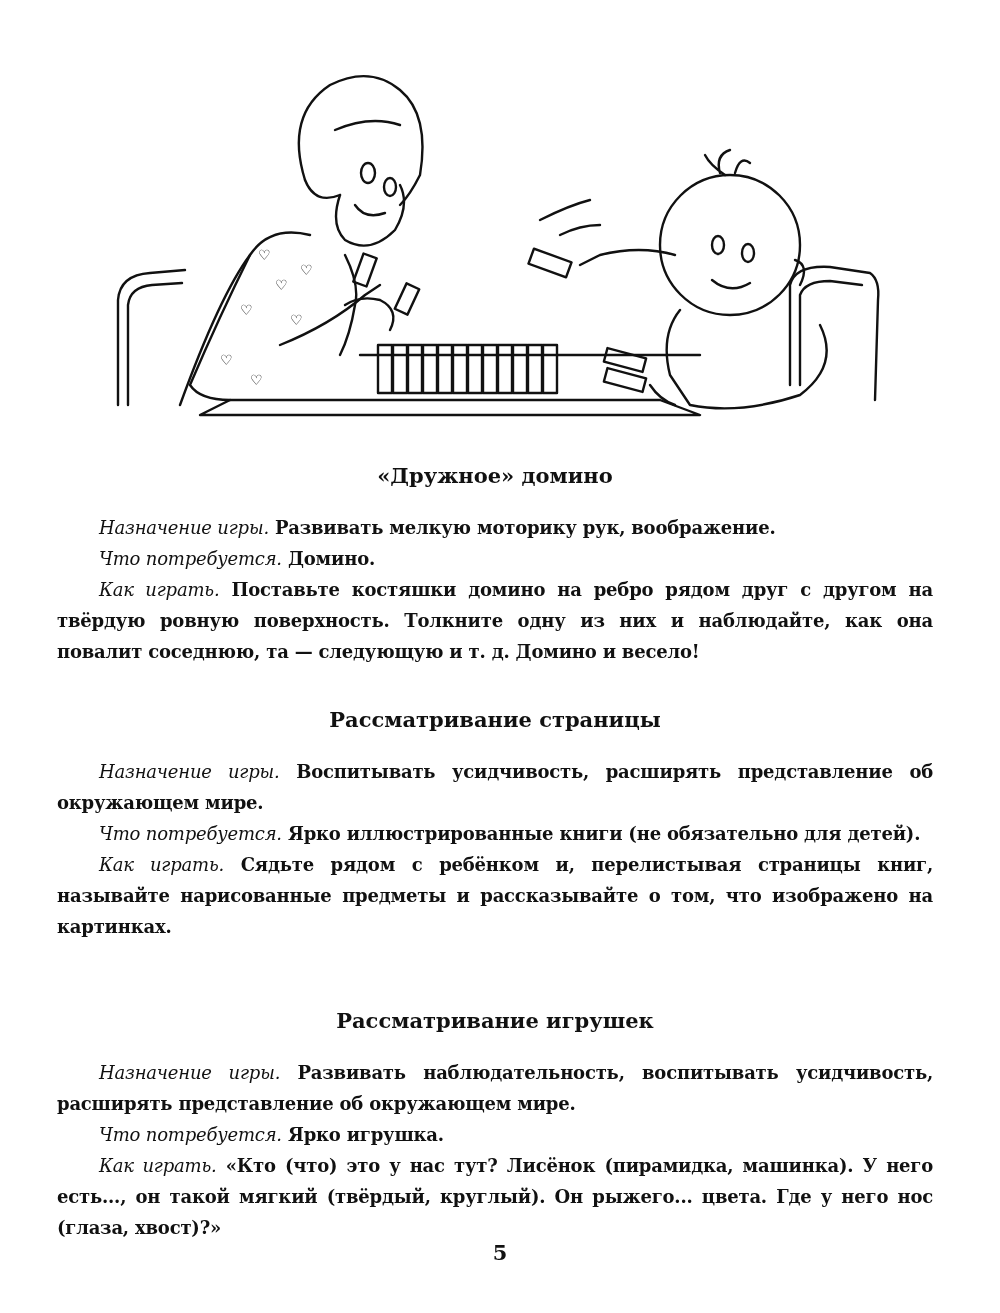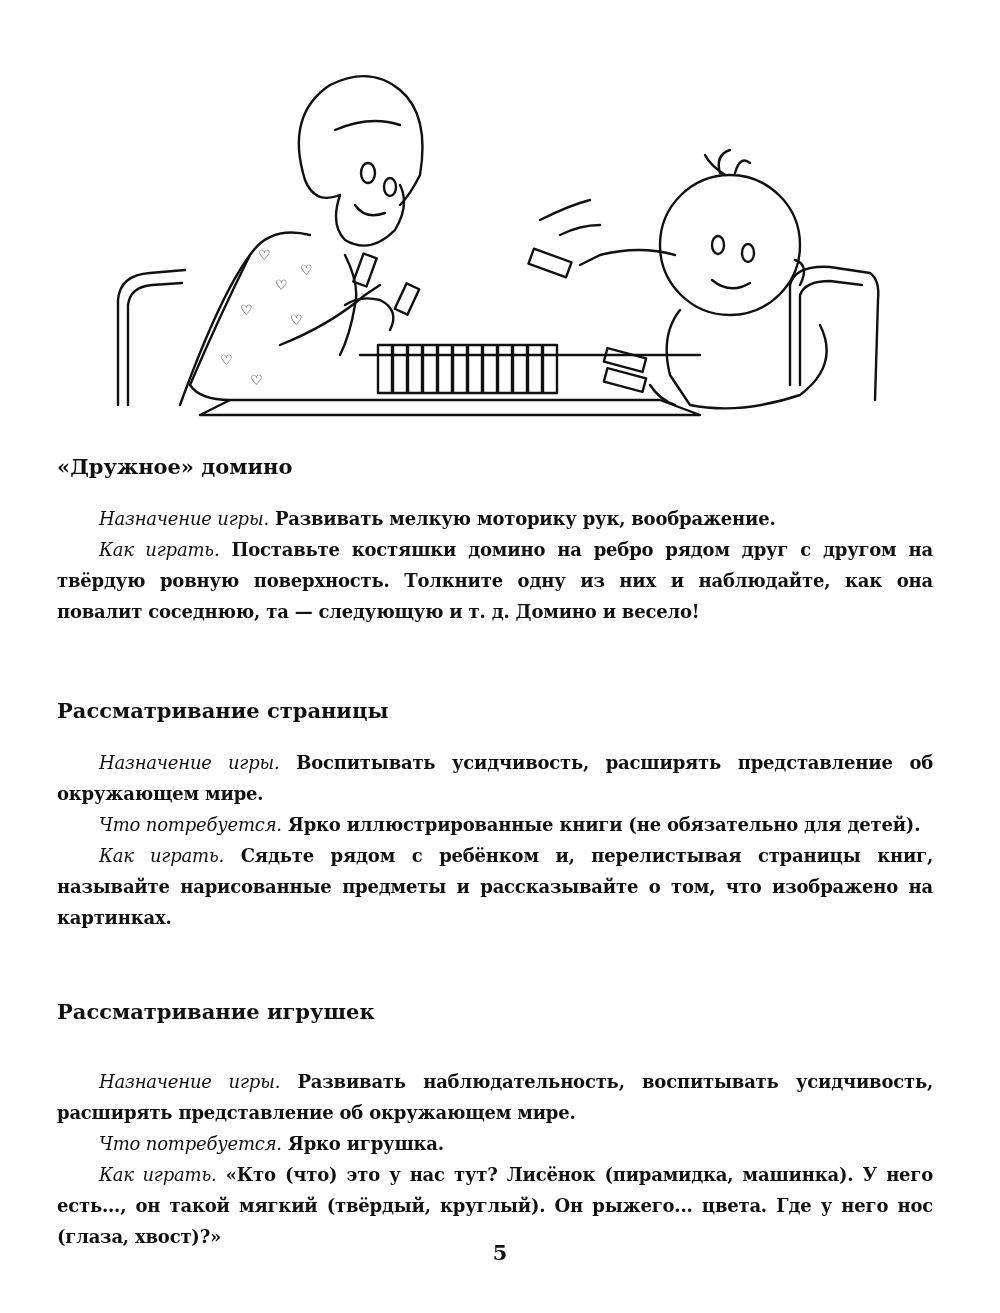--- a/index.html
+++ b/index.html
@@ -1,30 +1,30 @@
 <!DOCTYPE html>
 <html><head>
 <meta charset="utf-8">
 <style>
   html, body { margin: 0; padding: 0; background: #ffffff; }
   body { width: 1000px; height: 1313px; position: relative; overflow: hidden;
          font-family: "DejaVu Serif", "Liberation Serif", serif; color: #111; }
   .illustration { position: absolute; left: 100px; top: 55px; width: 800px; height: 380px; }
   .illustration svg { width: 100%; height: 100%; }
   .section { position: absolute; left: 57px; width: 876px; }
-  .title { font-weight: bold; font-size: 21px; line-height: 28px; margin: 0; }
+  .title { text-align: center; font-weight: bold; font-size: 21px; line-height: 28px; margin: 9px; }
   .para { font-weight: bold; font-size: 18px; line-height: 31px; margin: 0; text-align: justify;
           text-indent: 42px; letter-spacing: -0.2px; }
   .label { font-style: italic; font-weight: normal; }
   #s1 { top: 453px; }
   #s1 .body { margin-top: 22px; }
   #s2 { top: 697px; }
   #s2 .body { margin-top: 22px; }
   #s3 { top: 998px; }
-  #s3 .body { margin-top: 40px; }
+  #s3 .body { margin-top: 22px; }
   .pagenum { position: absolute; left: 0; width: 1000px; top: 1240px; text-align: center;
              font-weight: bold; font-size: 21px; }
 </style>
 </head>
 <body>
 
 <div class="illustration">
   <svg viewBox="0 0 800 380" fill="none" stroke="#111" stroke-width="2.4" stroke-linecap="round" stroke-linejoin="round">
 
     <path d="M18 350 L18 245 Q20 220 50 218 L85 215"></path>
@@ -92,20 +92,21 @@
 
     <path d="M580 255 Q560 280 570 320 L590 350 Q640 360 700 340 Q740 310 720 270"></path>
     <path d="M550 330 Q560 345 575 350"></path>
   </svg>
 </div>
 
 <div class="section" id="s1">
   <h2 class="title">«Дружное» домино</h2>
   <div class="body">
     <p class="para"><span class="label">Назначение игры.</span><span> Развивать мелкую моторику рук, воображение.</span></p>
+    <p class="para"><span class="label">Что потребуется.</span><span> Домино.</span></p>
     <p class="para"><span class="label">Как играть.</span><span> Поставьте костяшки домино на ребро рядом друг с другом на твёрдую ровную поверхность. Толкните одну из них и наблюдайте, как она повалит соседнюю, та — следующую и т. д. Домино и весело!</span></p>
   </div>
 </div>
 
 <div class="section" id="s2">
   <h2 class="title">Рассматривание страницы</h2>
   <div class="body">
     <p class="para"><span class="label">Назначение игры.</span><span> Воспитывать усидчивость, расширять представление об окружающем мире.</span></p>
     <p class="para"><span class="label">Что потребуется.</span><span> Ярко иллюстрированные книги (не обязательно для детей).</span></p>
     <p class="para"><span class="label">Как играть.</span><span> Сядьте рядом с ребёнком и, перелистывая страницы книг, называйте нарисованные предметы и рассказывайте о том, что изображено на картинках.</span></p>

